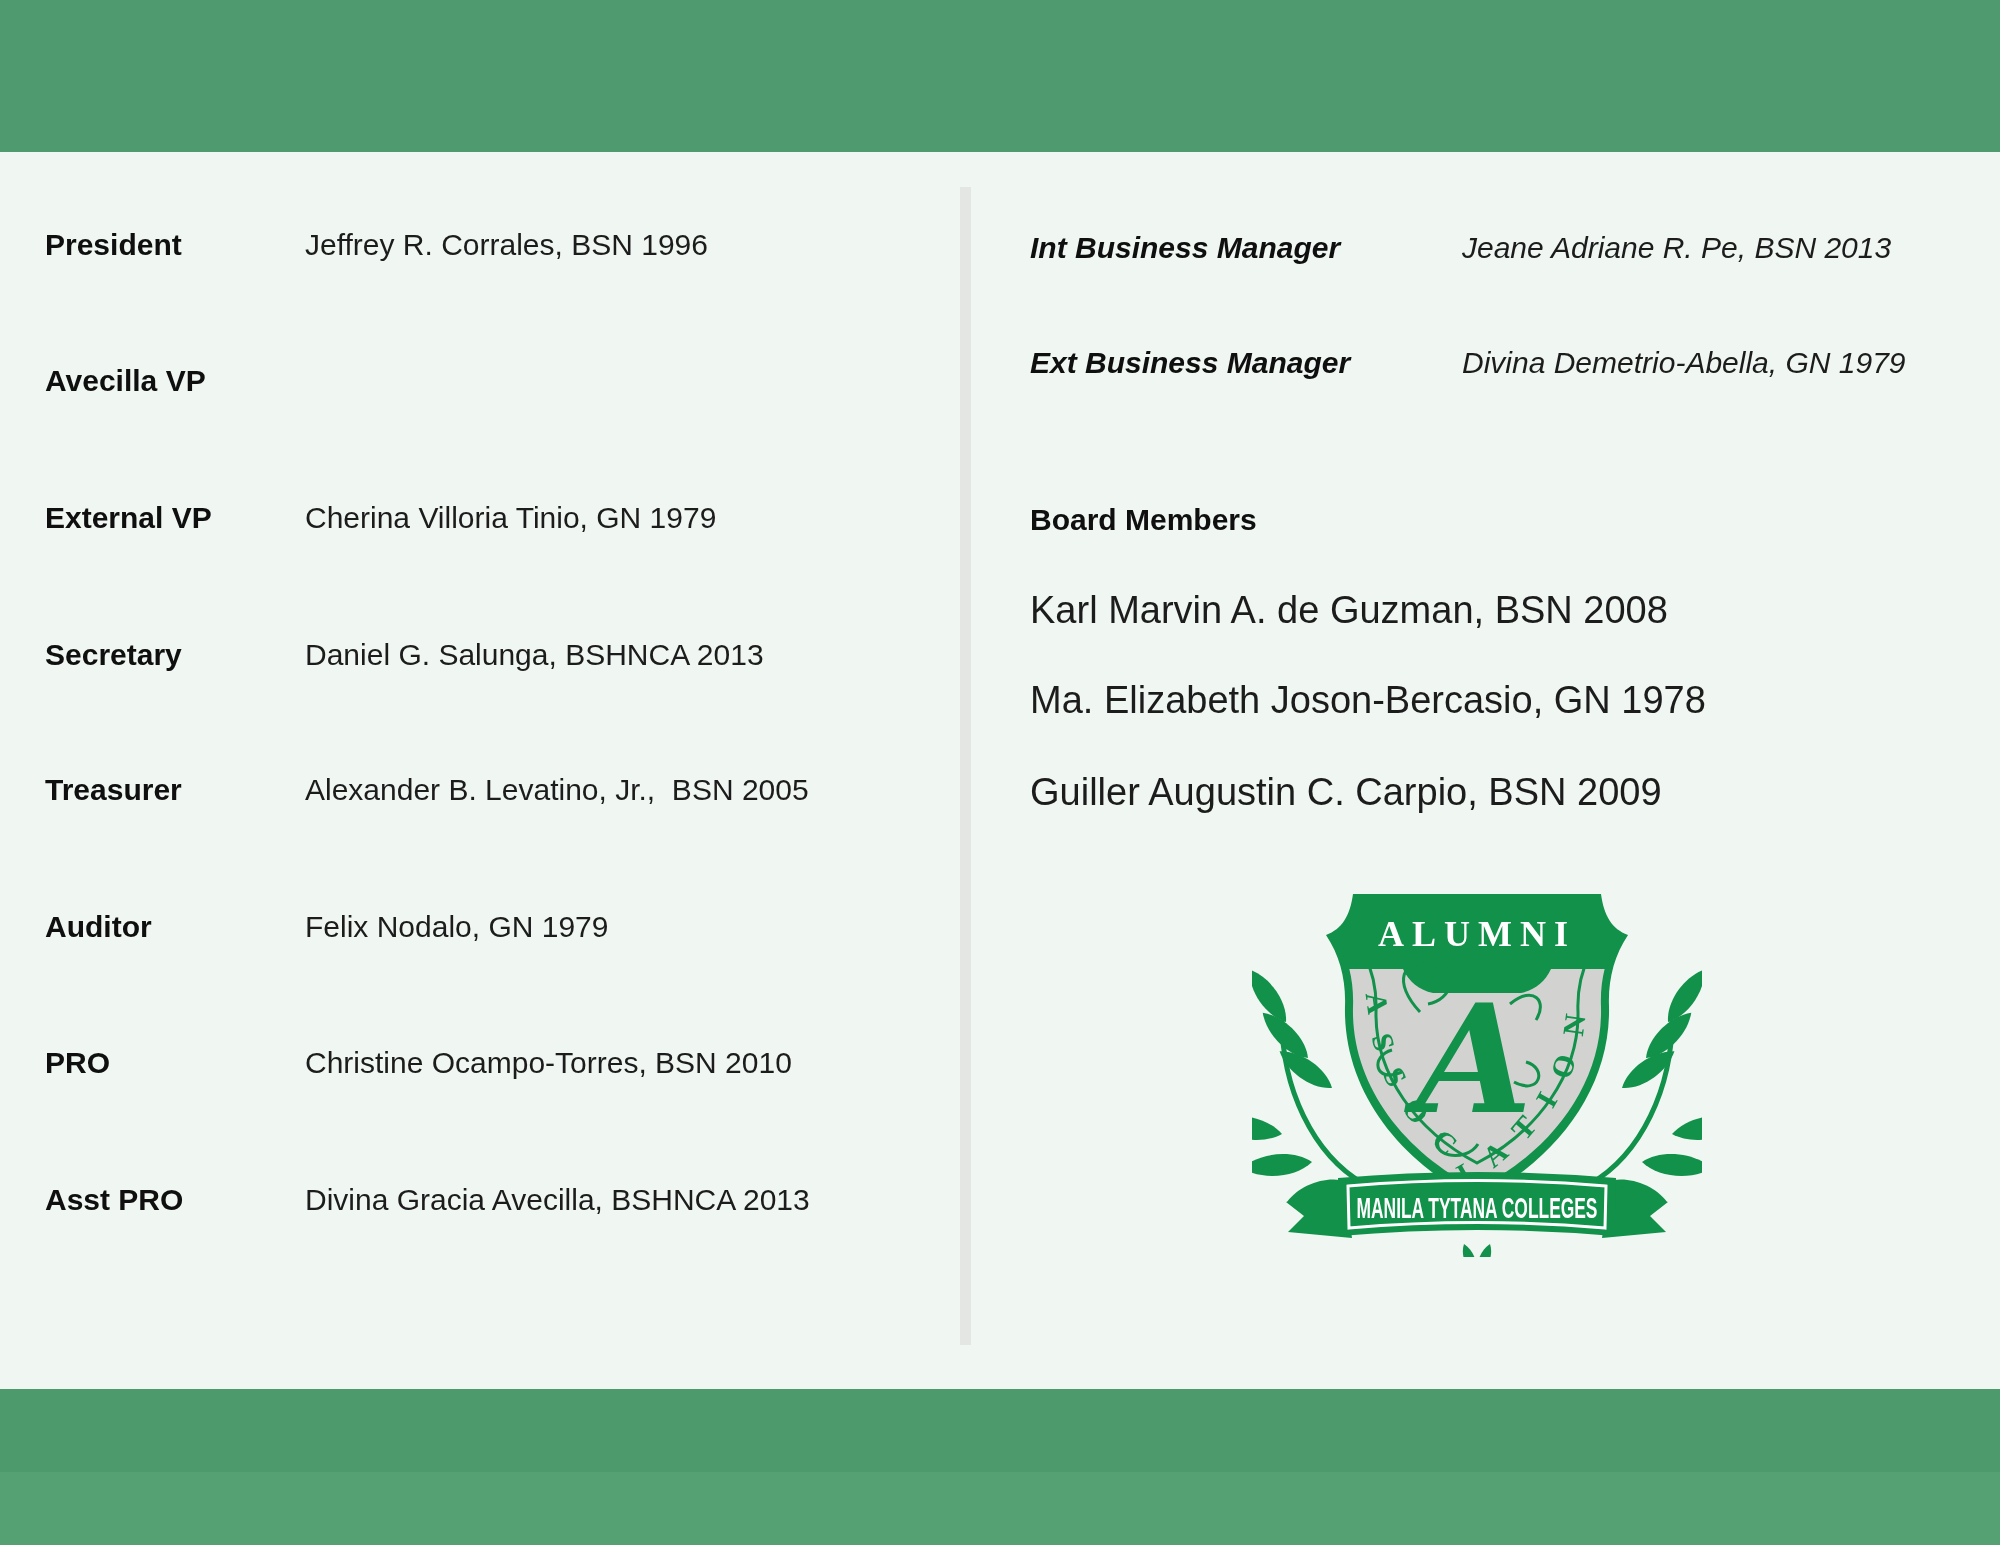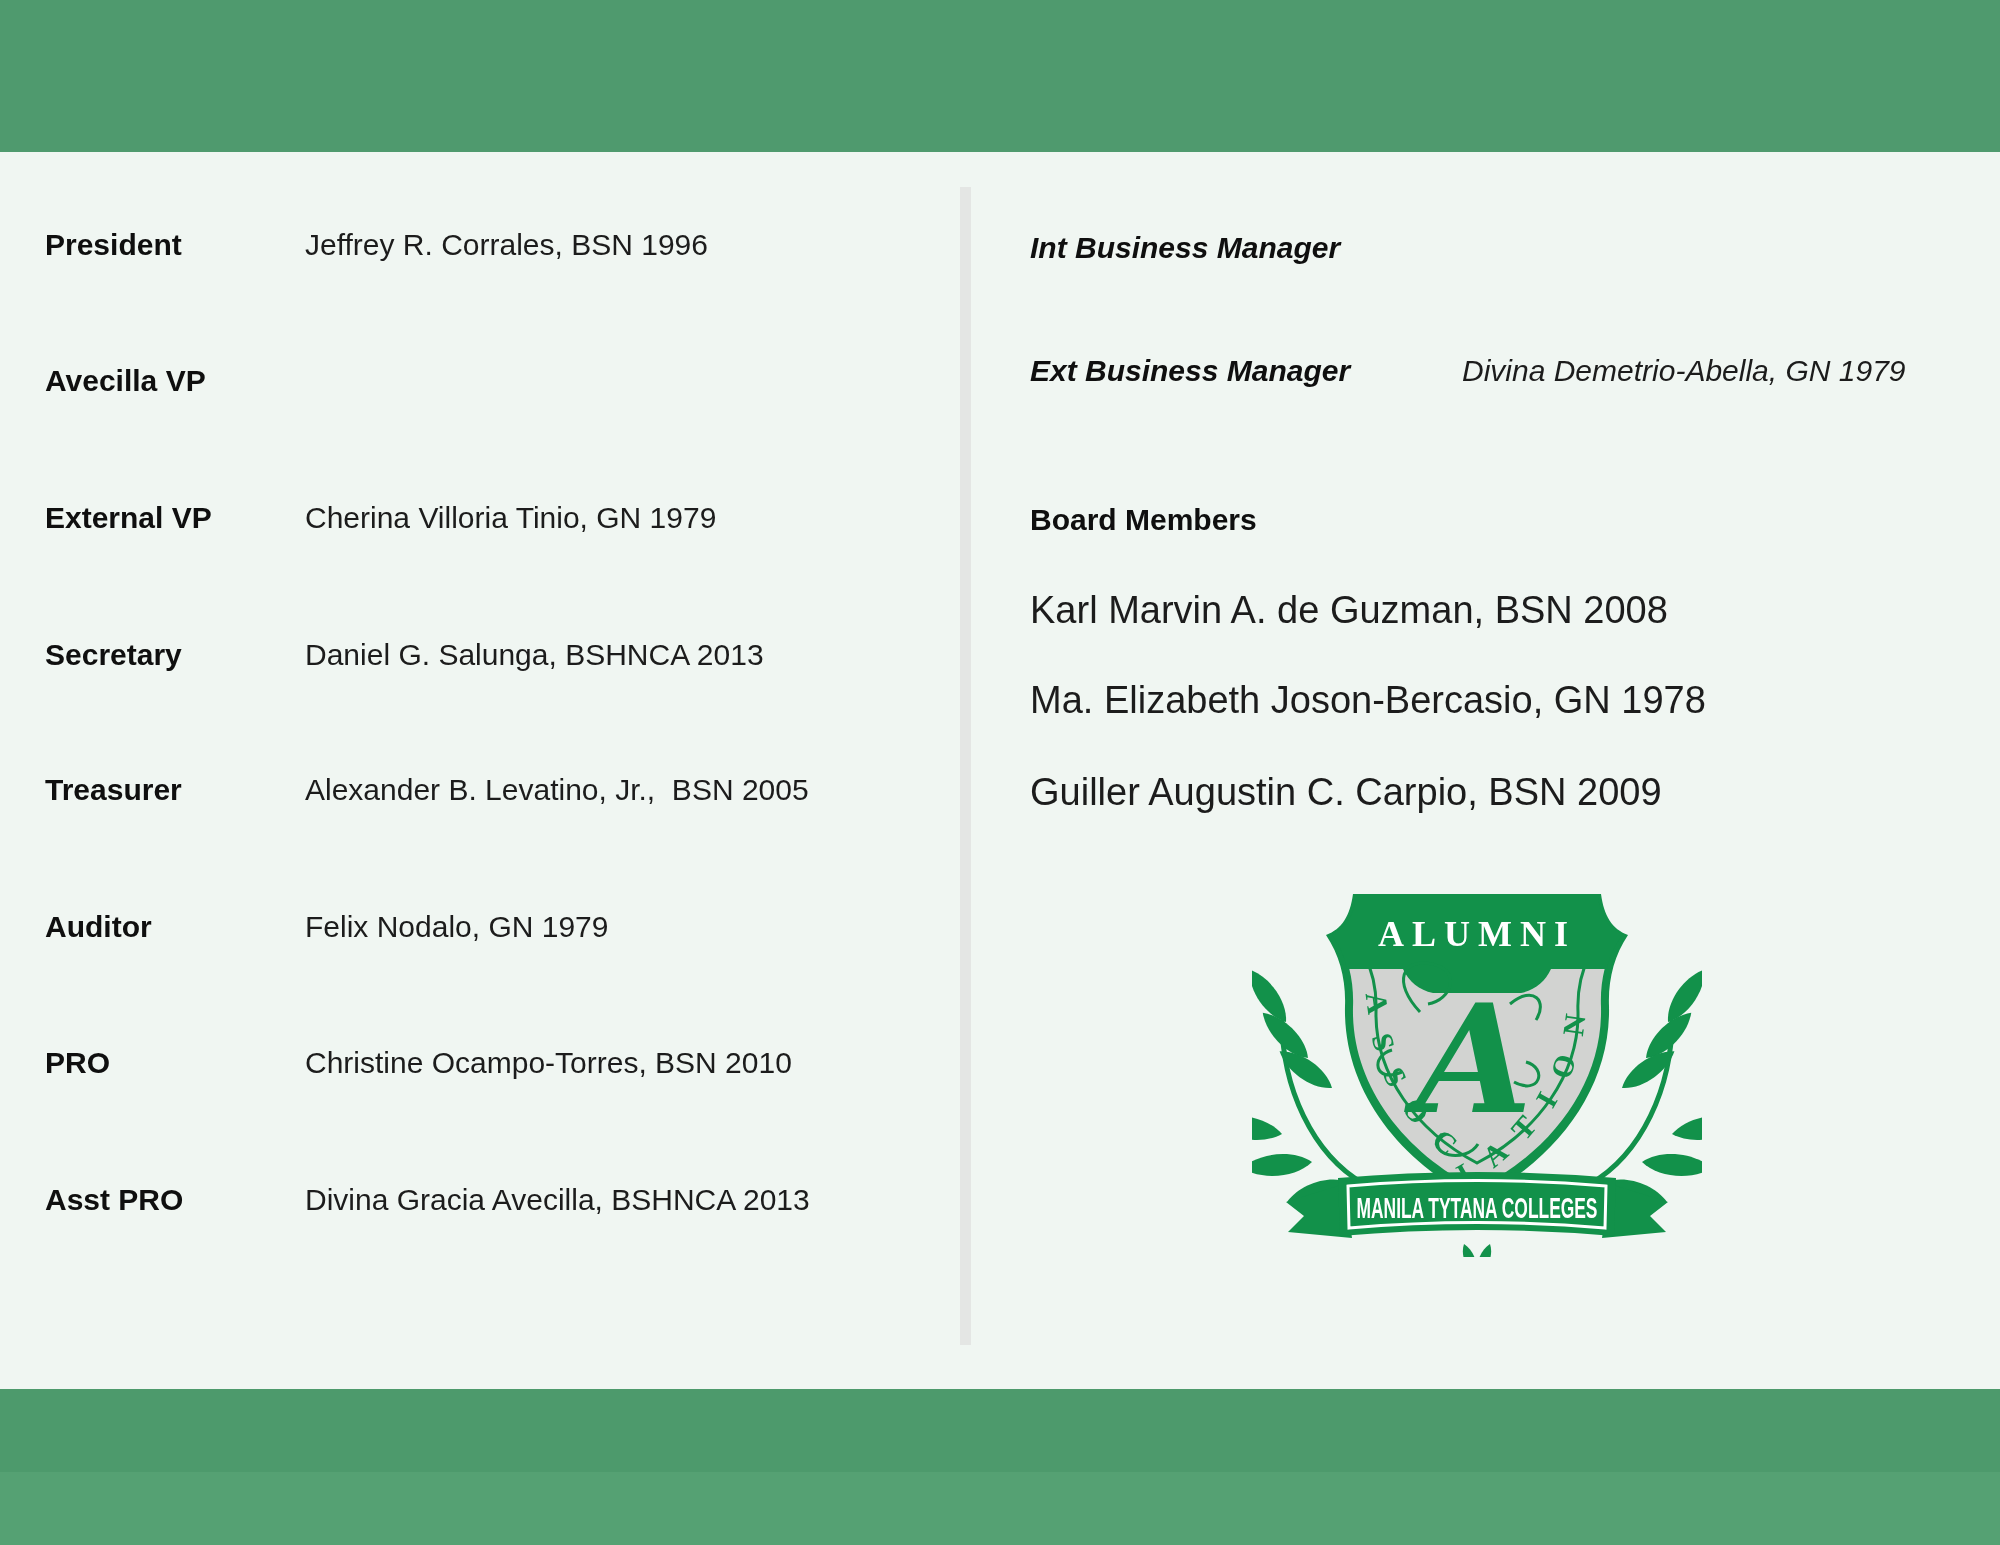--- a/index.html
+++ b/index.html
@@ -74,22 +74,23 @@
     <span class="label">Asst PRO</span>
     <span class="name">Divina Gracia Avecilla, BSHNCA 2013</span>
   </div>
 </section>
 
 <div class="divider"></div>
 
 <section>
   <div class="row right-row" style="top:229px">
     <span class="label">Int Business Manager</span>
+    <span class="name">Jeane Adriane R. Pe, BSN 2013</span>
   </div>
-  <div class="row right-row" style="top:352px">
+  <div class="row right-row" style="top:344px">
     <span class="label">Ext Business Manager</span>
     <span class="name">Divina Demetrio-Abella, GN 1979</span>
   </div>
 
   <div class="board-heading">Board Members</div>
   <div class="board-line" style="top:591px">Karl Marvin A. de Guzman, BSN 2008</div>
   <div class="board-line" style="top:681px">Ma. Elizabeth Joson-Bercasio, GN 1978</div>
   <div class="board-line" style="top:773px">Guiller Augustin C. Carpio, BSN 2009</div>
 </section>
 

